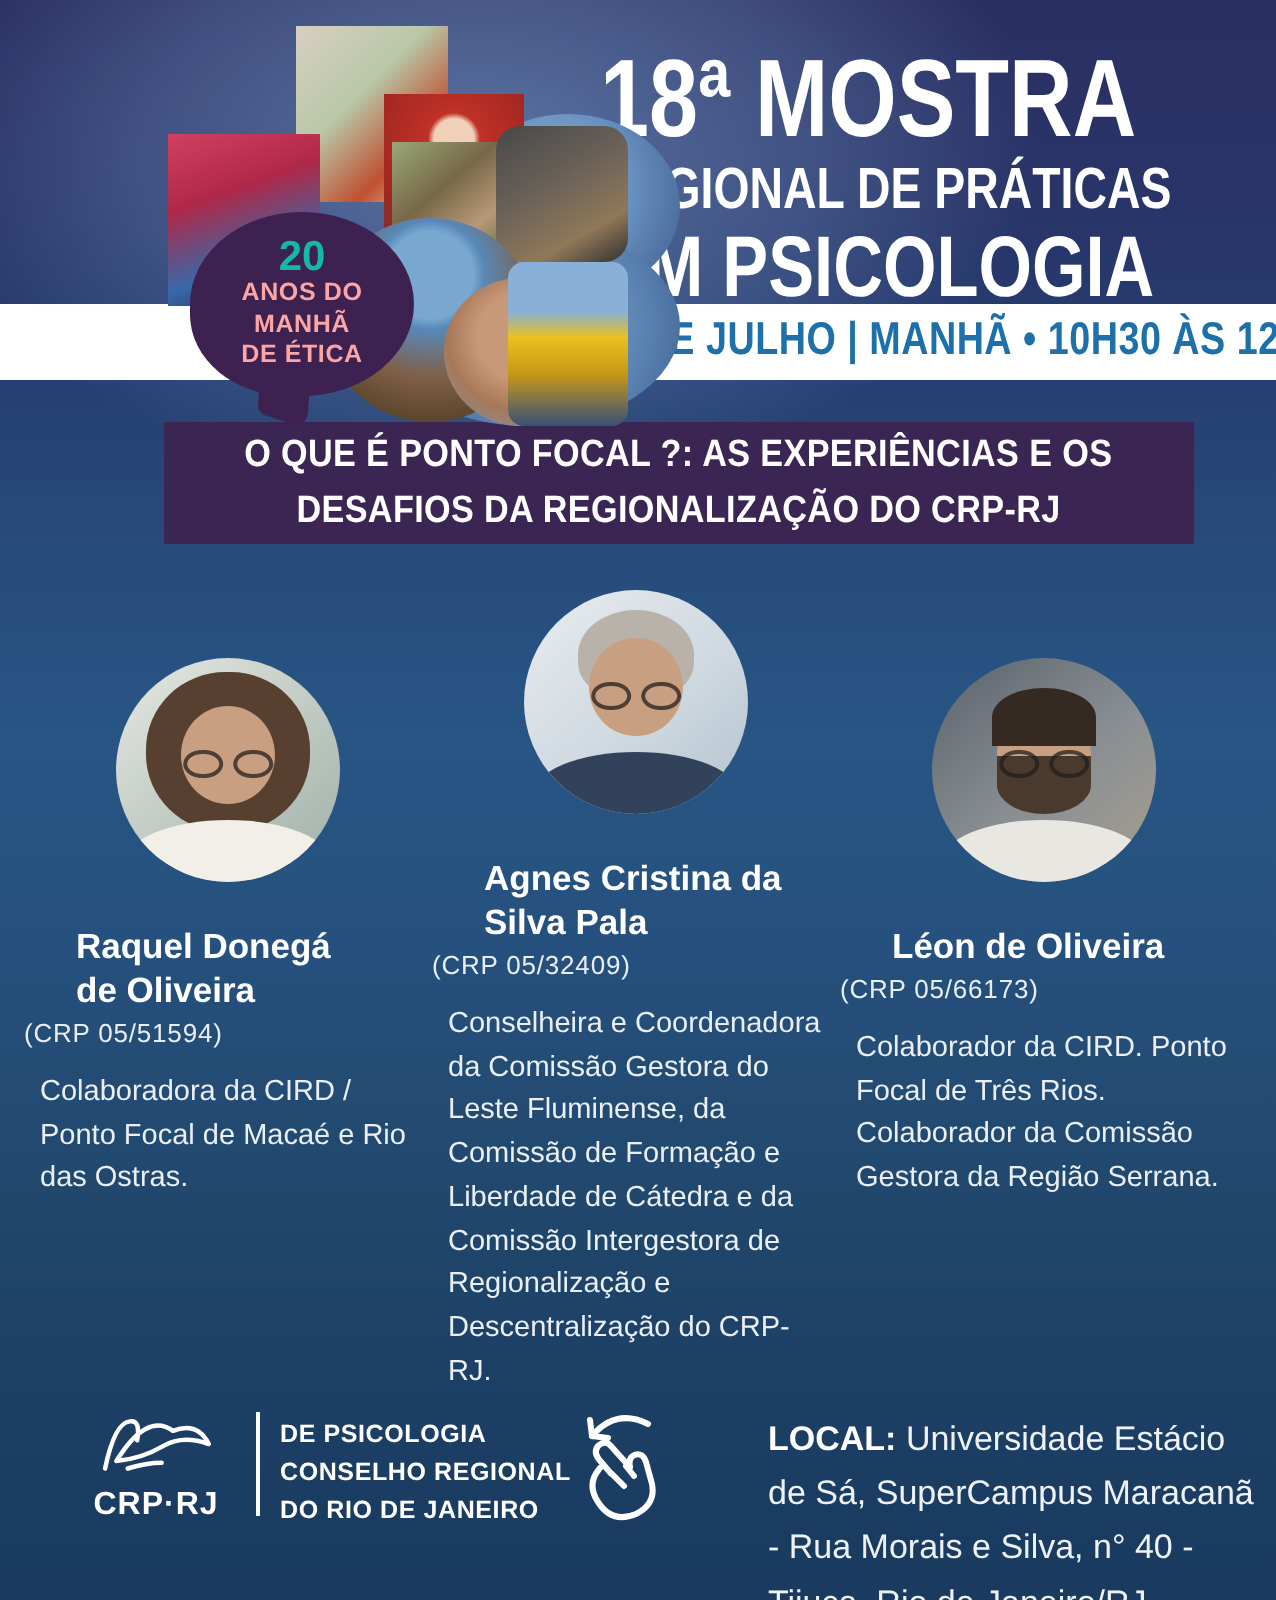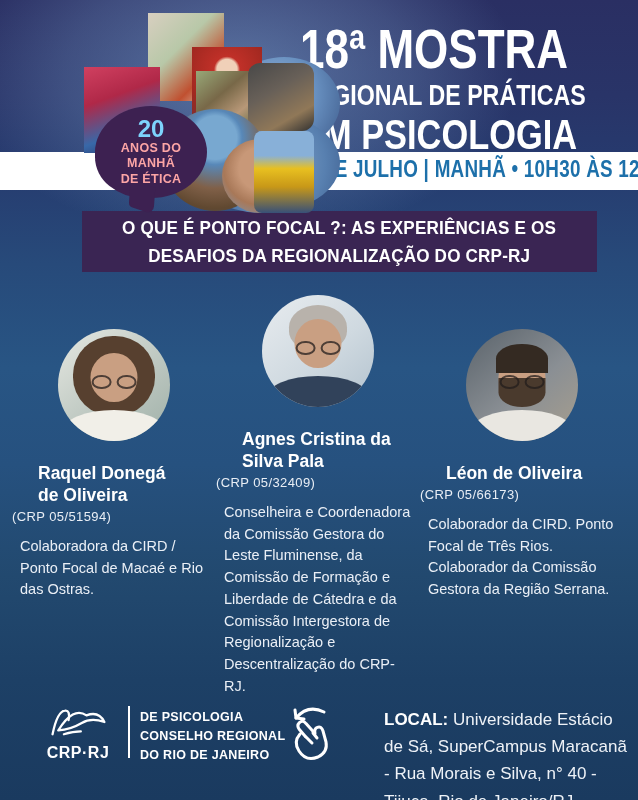--- a/index.html
+++ b/index.html
@@ -32,21 +32,21 @@
   .cp5{left:198px;top:58px;width:66px;height:68px;border-radius:12px;background:linear-gradient(150deg,#484848,#686058 40%,#907858 75%,#303030);}
   .c8b{left:138px;top:108px;width:152px;height:100px;border-radius:50%;background:radial-gradient(circle at 55% 50%,#88a8cc,#5880b0 55%,#3c5c8c 90%);}
   .cp6{left:112px;top:104px;width:106px;height:102px;border-radius:50%;background:radial-gradient(circle at 50% 28%,#78a8d0 24%,#5888b8 30%,#806048 56%,#604830 78%,#404858);}
   .cp7{left:172px;top:134px;width:76px;height:74px;border-radius:50%;background:radial-gradient(circle at 50% 40%,#c89878 36%,#a87858 62%,#7898b8);}
   .cp8{left:204px;top:126px;width:60px;height:82px;border-radius:8px;background:linear-gradient(180deg,#88b0d8 30%,#e8c020 46%,#c89818 68%,#385078);}
   
   .badge{position:absolute;left:95px;top:106px;width:112px;height:92px;background:#3d2151;border-radius:52% 52% 52% 46%;
     z-index:5;display:flex;flex-direction:column;align-items:center;justify-content:center;text-align:center;}
   .badge:after{content:"";position:absolute;left:34px;bottom:-12px;width:26px;height:26px;background:#3d2151;
     transform:rotate(18deg) skew(14deg);border-radius:0 0 8px 4px;z-index:-1;}
-  .badge-num{color:#7dd3fc;font-size:24px;font-weight:700;line-height:1;}
+  .badge-num{color:#14b8a6;font-size:21px;font-weight:700;line-height:1;}
   .badge-line{color:#fca5a5;font-size:12.5px;font-weight:700;line-height:1.25;letter-spacing:.3px;}
   
   .banner{position:absolute;left:82px;top:211px;width:515px;height:61px;background:#3a2553;z-index:3;
     display:flex;flex-direction:column;align-items:center;justify-content:center;text-align:center;}
   .banner-line{font-size:19px;font-weight:700;line-height:1.45;letter-spacing:.2px;}
   
   .speakers{position:absolute;left:12px;top:295px;width:614px;display:flex;z-index:2;}
   .speaker{width:204px;text-align:left;}
   .speaker:nth-child(1),.speaker:nth-child(3){padding-top:34px;}
   .avatar{width:112px;height:112px;border-radius:50%;position:relative;overflow:hidden;margin:0 auto;}

